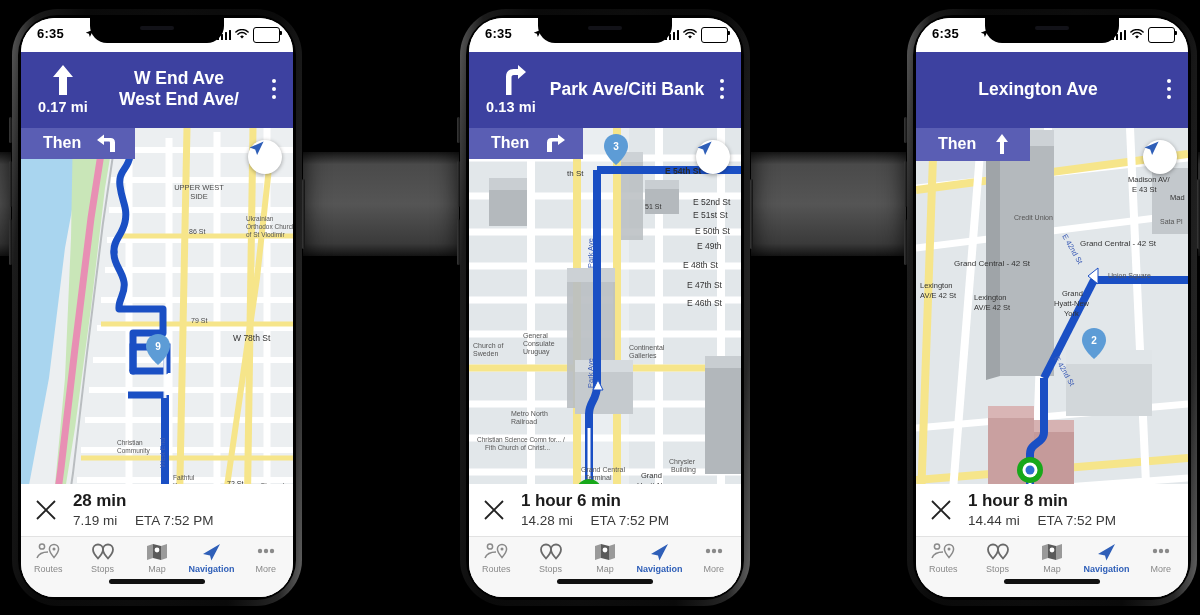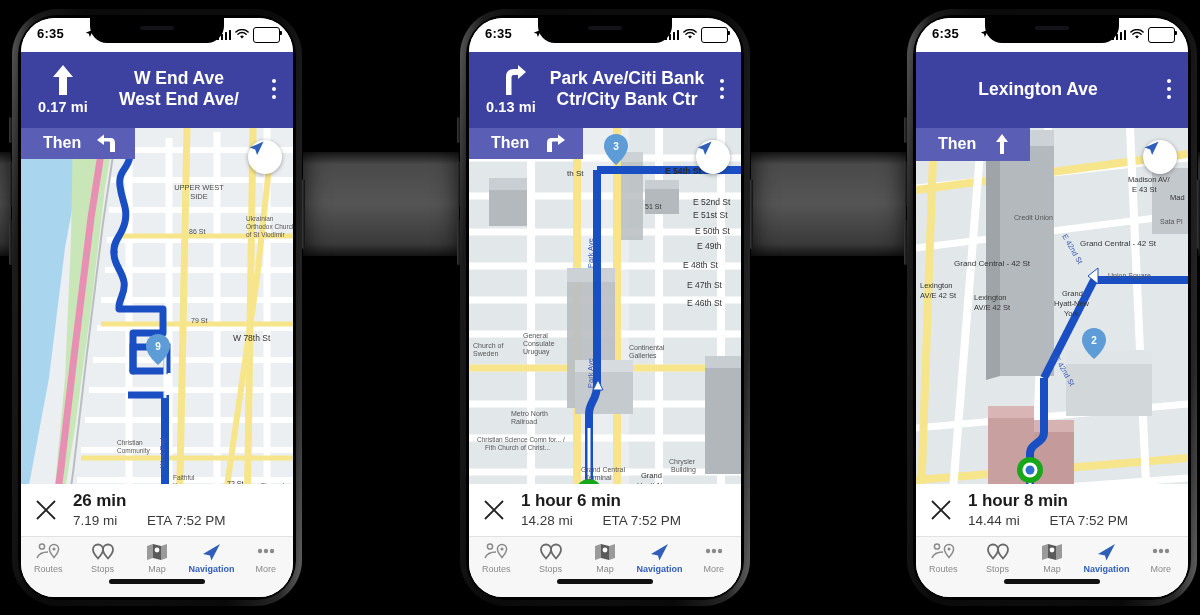--- a/index.html
+++ b/index.html
@@ -77,21 +77,21 @@
      justify-content:center;z-index:3;}
 
   
   .screen-inner{display:flex;flex-direction:column;height:100%;}
   .info{background:#fff;display:flex;align-items:center;padding:7px 10px 8px 12px;gap:14px;
      border-bottom:1px solid #e2e2e2;}
   .close-x{width:26px;flex:0 0 26px;}
   .eta-block{flex:1;}
   .eta-main{font-size:17px;font-weight:bold;color:#1c1c1c;letter-spacing:-.1px;}
   .eta-sub{font-size:13.5px;color:#3a3a3a;margin-top:2px;}
-  .eta-sub span{margin-right:26px;}
+  .eta-sub span{margin-right:14px;}
 
   .tabbar{background:#f7f7f7;display:flex;padding:5px 0 2px;}
   .tab{flex:1;display:flex;flex-direction:column;align-items:center;gap:2px;}
   .tab .tl{font-size:9px;color:#8a8a8a;}
   .tab.active .tl{color:#2f5fb8;font-weight:bold;}
   .tab svg{display:block;}
   .homebar{height:18px;background:#f7f7f7;display:flex;align-items:flex-start;justify-content:center;
      padding-top:3px;}
   .homebar i{display:block;width:96px;height:4.5px;border-radius:3px;background:#111;}
 </style>
@@ -265,21 +265,21 @@
               <path d="M15.6 1.4 1.6 7.6l5.6 1.9 1.9 5.6z" fill="#2f5fb8"></path>
             </svg>
           </div>
         </div>
 
         <div class="info">
           <svg class="close-x" width="24" height="24" viewBox="0 0 24 24">
             <path d="M3 3 21 21M21 3 3 21" stroke="#222" stroke-width="1.8" fill="none"></path>
           </svg>
           <div class="eta-block">
-            <div class="eta-main">26 min</div>
+            <div class="eta-main">28 min</div>
             <div class="eta-sub">
               <span>7.19 mi</span>
               <span>ETA 7:52 PM</span>
             </div>
           </div>
         </div>
 
         <div class="tabbar">
           <div class="tab">
             <svg width="26" height="20" viewBox="0 0 26 20">
@@ -367,21 +367,20 @@
 
         <div class="nav-header" style="background:#3d41a0">
           <div class="maneuver">
             <svg width="32" height="34" viewBox="0 0 32 34">
               <path d="M11 32V13.5C11 8.8 14 6 18.8 6H23V2l8 7-8 7v-4h-4.2c-1.3 0-2.3.7-2.3 2.5V32z" fill="#fff"></path>
             </svg>
             <div class="dist">0.13 mi</div>
           </div>
           <div class="street">
             <div>Park Ave/Citi Bank</div>
-            <div>Ctr/City Bank Ctr</div>
           </div>
           <div class="kebab">
               <span></span>
               <span></span>
               <span></span>
             </div>
         </div>
 
         <div class="then-wrap">
           <div class="then-bar" style="background:#5a5eb4">

